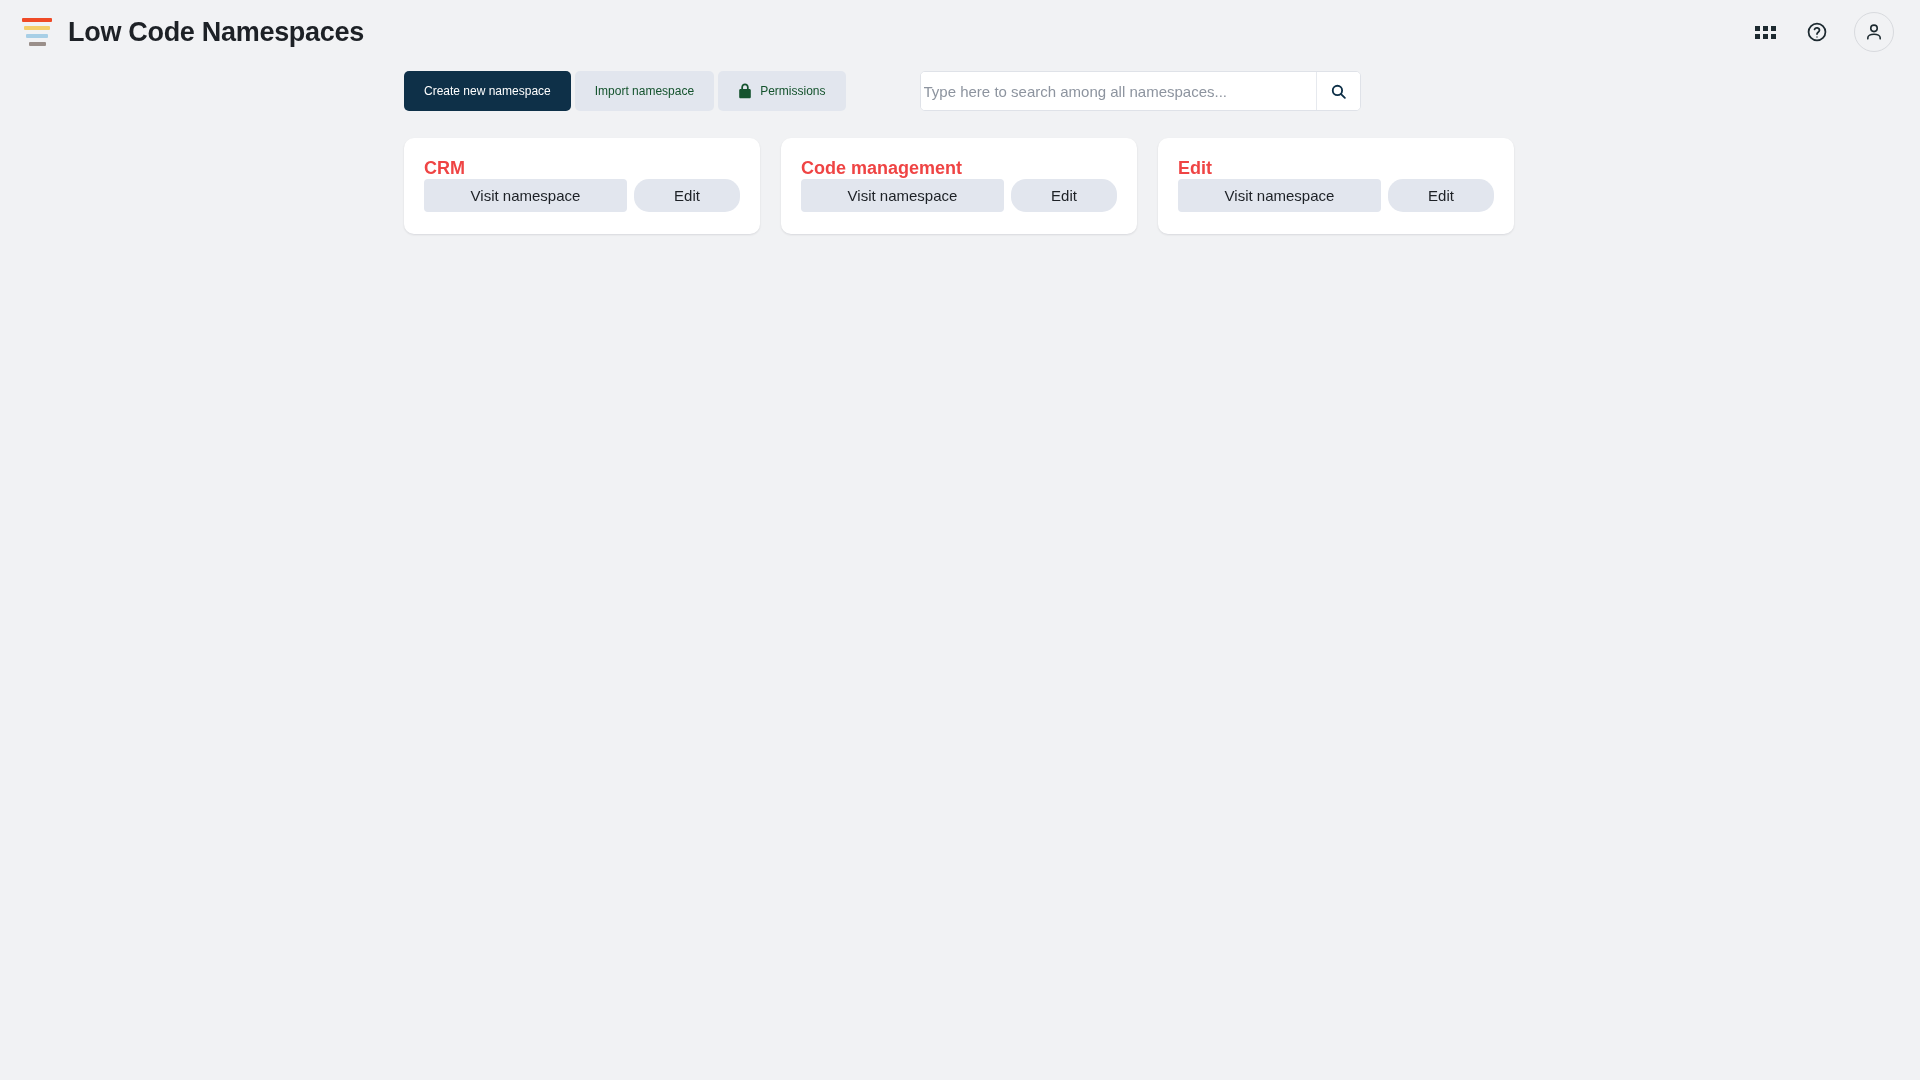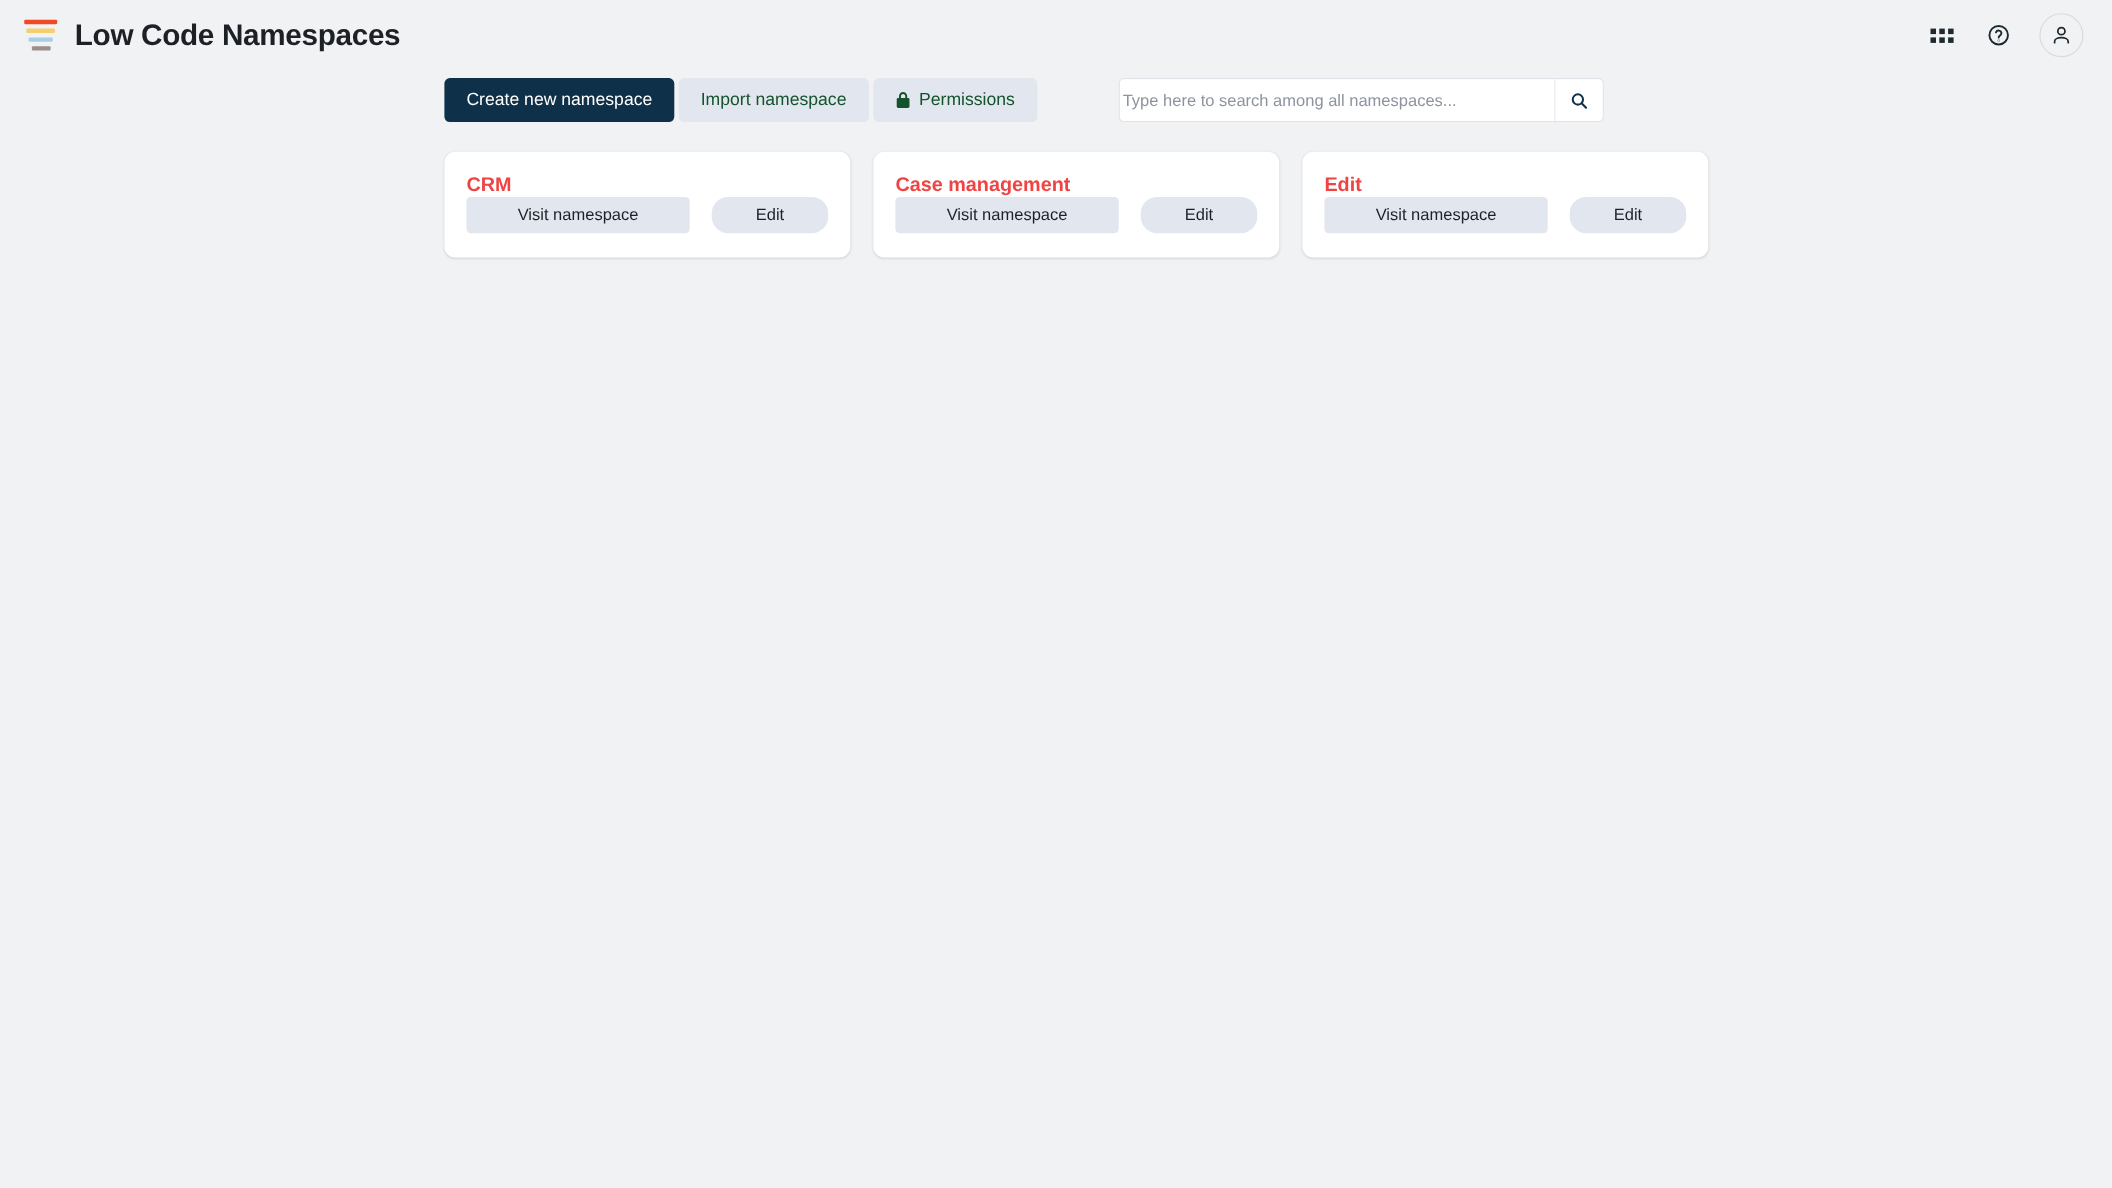--- a/index.html
+++ b/index.html
@@ -100,21 +100,21 @@
     display: flex;
     align-items: center;
     padding: 0 0 0 404px;
     height: 54px;
   }
 
   .btn-group { display: flex; align-items: center; gap: 4px; }
 
   .btn {
     font-family: "Liberation Sans", sans-serif;
-    font-size: 16px;
+    font-size: 12px;
     height: 40px;
     padding: 0 20px;
     border: none;
     border-radius: 5px;
     cursor: pointer;
     display: inline-flex;
     align-items: center;
     justify-content: center;
     gap: 7px;
     white-space: nowrap;
@@ -175,21 +175,21 @@
     min-width: 356px;
   }
 
   .ns-card-title {
     font-size: 18px;
     font-weight: 700;
     color: #ef4444;
     white-space: nowrap;
   }
 
-  .ns-card-actions { display: flex; gap: 20px; }
+  .ns-card-actions { display: flex; gap: 7px; }
 
   .card-btn {
     font-family: "Liberation Sans", sans-serif;
     font-size: 15px;
     background: #e2e6ee;
     color: #1d2126;
     border: none;
     border-radius: 4px;
     height: 33px;
     cursor: pointer;
@@ -287,21 +287,21 @@
 
   <section class="ns-card">
     <div class="ns-card-title">CRM</div>
     <div class="ns-card-actions">
       <button class="card-btn visit">Visit namespace</button>
       <button class="card-btn edit">Edit</button>
     </div>
   </section>
 
   <section class="ns-card">
-    <div class="ns-card-title">Case management</div>
+    <div class="ns-card-title">Code management</div>
     <div class="ns-card-actions">
       <button class="card-btn visit">Visit namespace</button>
       <button class="card-btn edit">Edit</button>
     </div>
   </section>
 
   <section class="ns-card">
     <div class="ns-card-title">Edit</div>
     <div class="ns-card-actions">
       <button class="card-btn visit">Visit namespace</button>

